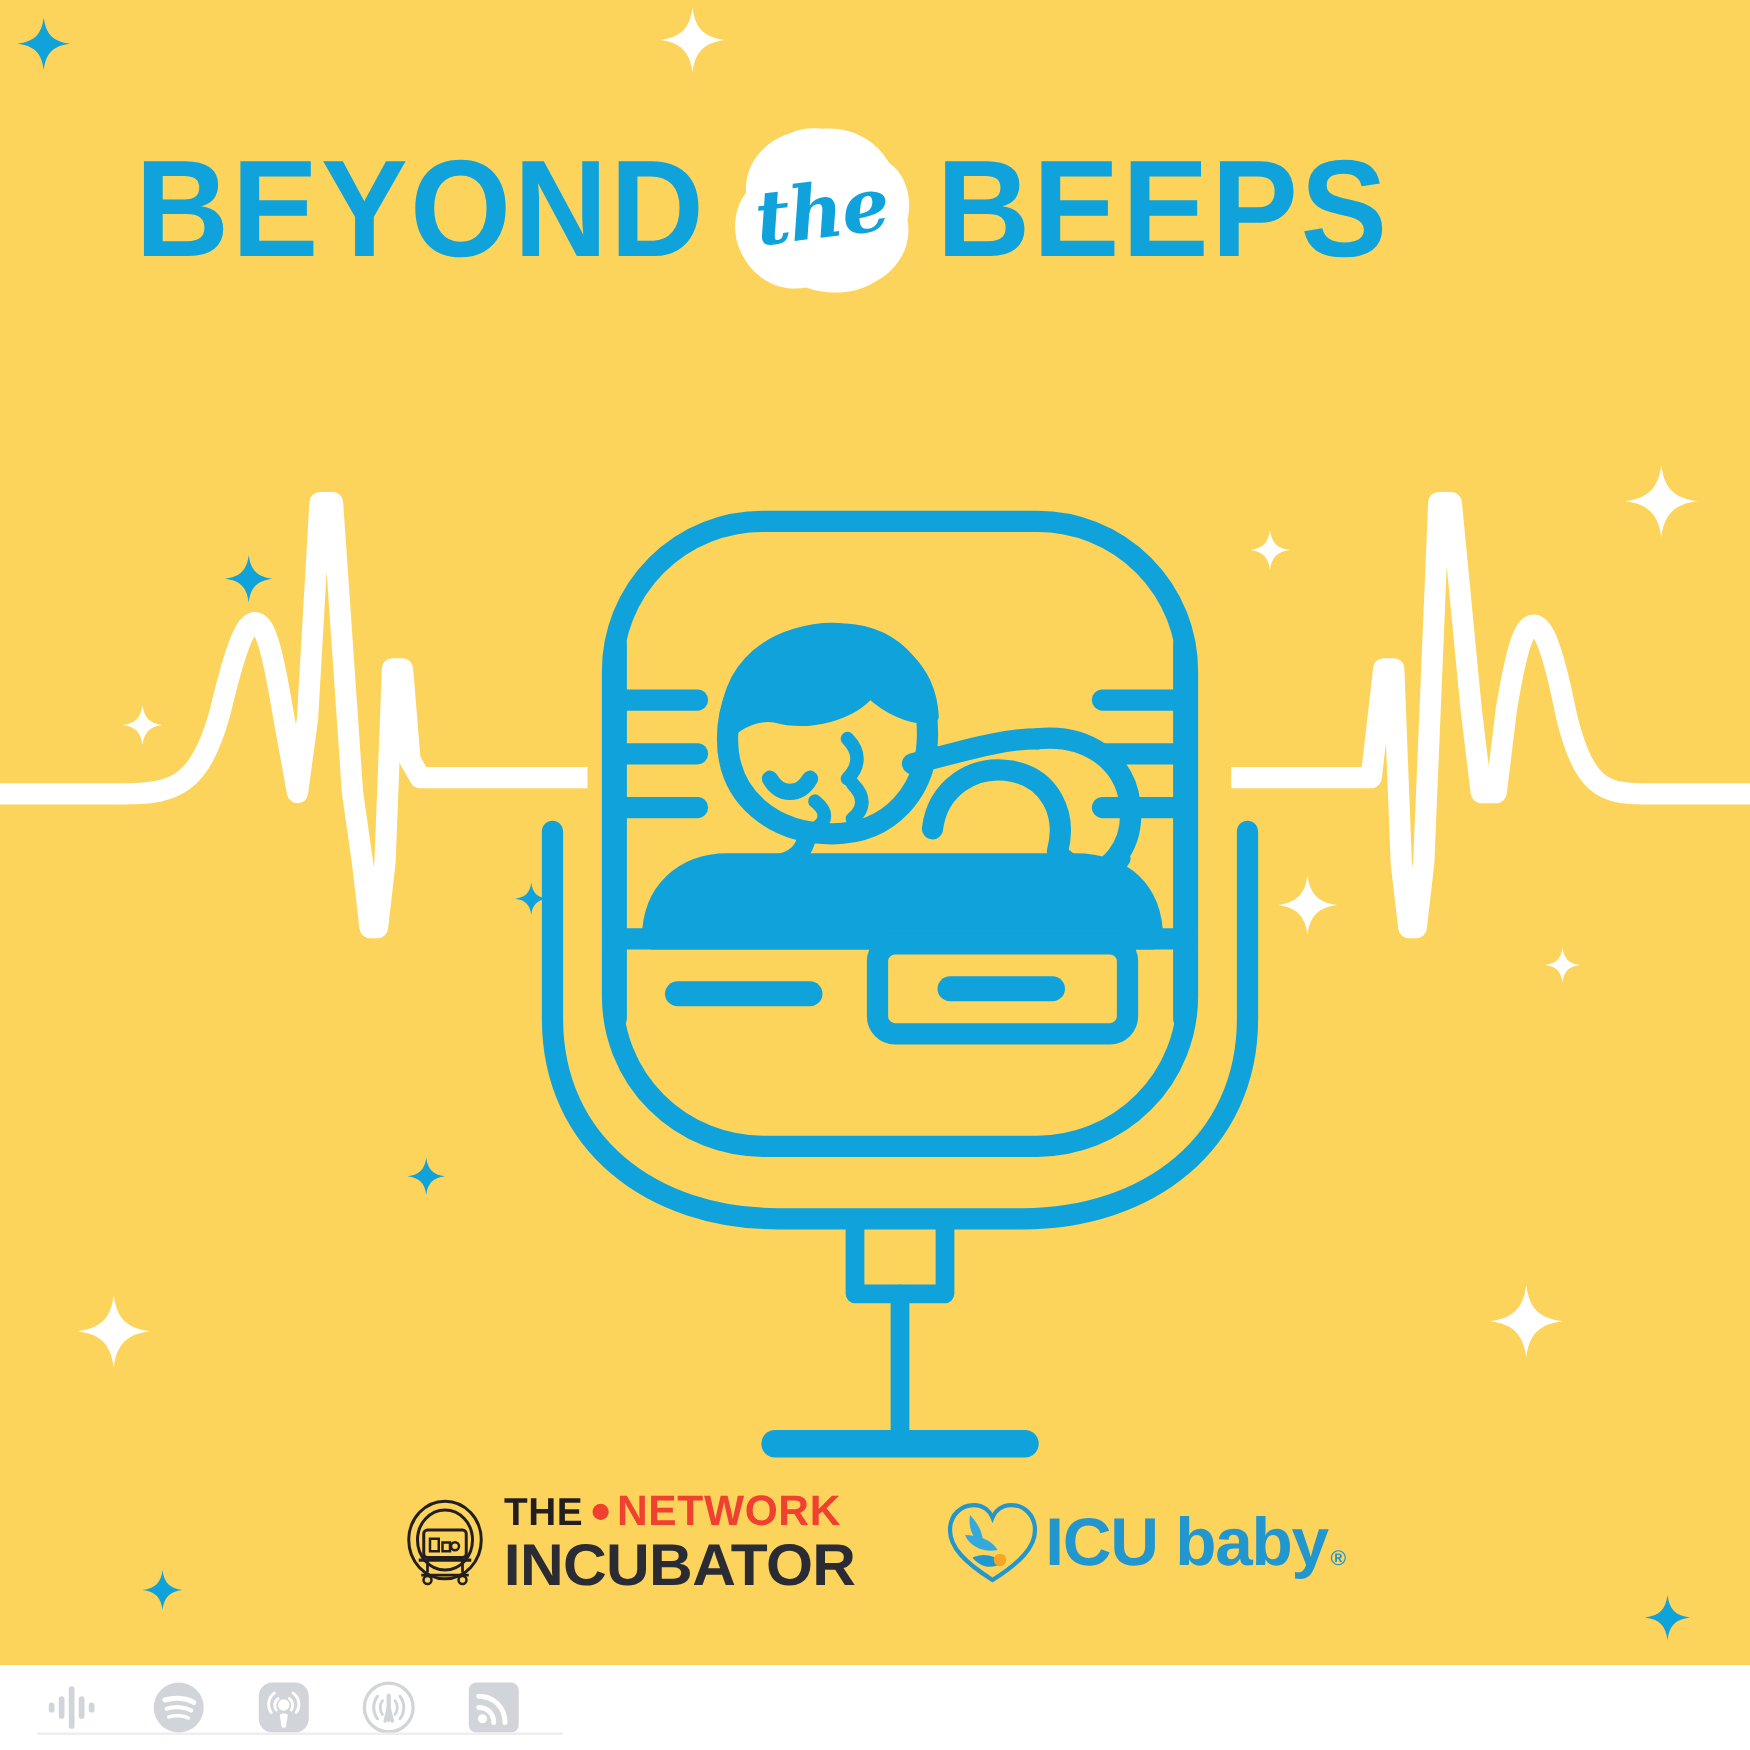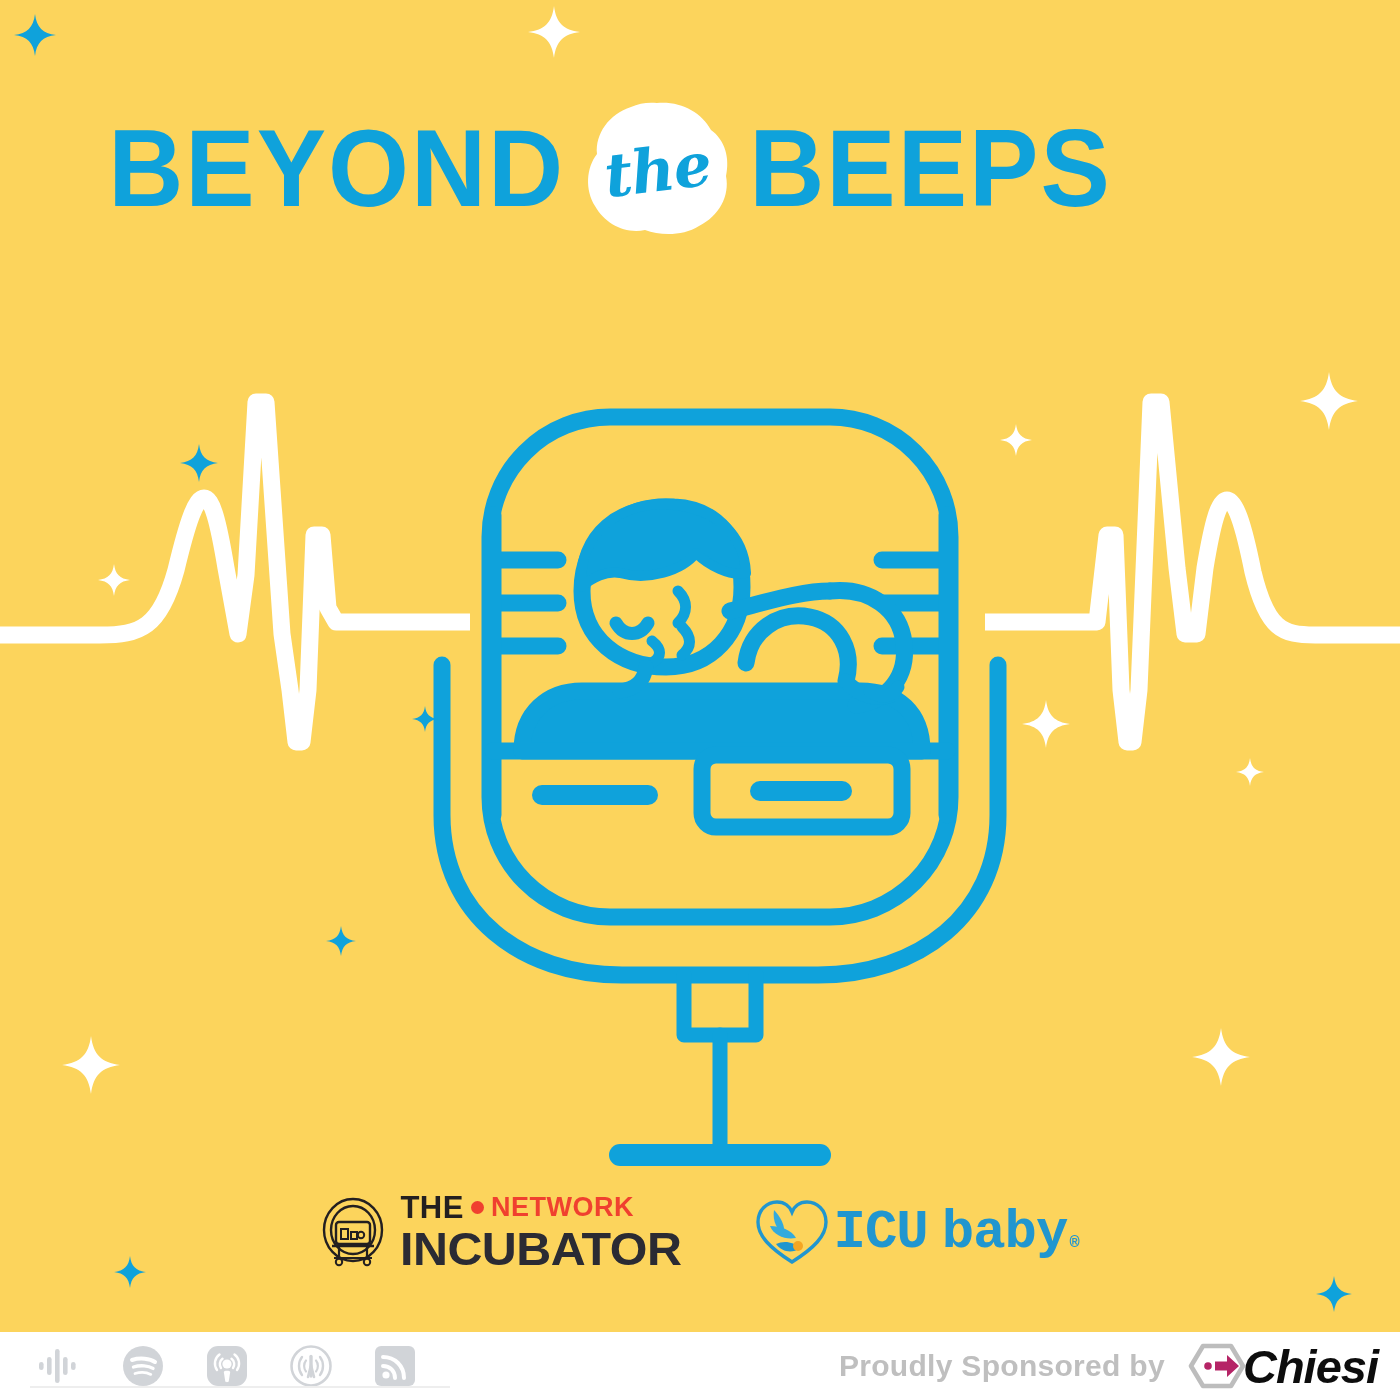--- a/index.html
+++ b/index.html
@@ -109,37 +109,37 @@
     font-family:"Liberation Sans", sans-serif;
     font-weight:bold; font-size:31px;
     color:#231f20; letter-spacing:0.5px;
   }
   #inc-dot {
     width:13px; height:13px; border-radius:50%;
     background:#F0402F;
   }
   #inc-network {
     font-family:"Liberation Sans", sans-serif;
-    font-weight:bold; font-size:27px;
+    font-weight:bold; font-size:34px;
     color:#F0402F; letter-spacing:0.5px;
   }
   #inc-main {
     font-family:"Liberation Sans", sans-serif;
     font-weight:bold; font-size:47px;
     color:#2b2b33; letter-spacing:-0.5px;
     transform:scaleX(1.03); transform-origin:left center;
   }
 
   
   #icubaby-logo { gap:4px; }
   #icubaby-mark { width:76px; height:72px; }
   #icubaby-mark svg { display:block; width:100%; height:100%; }
   #icubaby-text {
     display:flex; align-items:baseline;
-    font-family:Liberation Mono, monospace;
+    font-family:Liberation Sans, sans-serif;
     color:#2196CF;
     justify-content:center;
   }
   #icu-word { font-weight:bold; font-size:54px; letter-spacing:-1px; }
   #baby-word {
     font-weight:bold; font-size:54px;
     margin-left:14px; letter-spacing:-1px;
   }
   #icu-reg { font-size:17px; margin-left:2px; font-weight:bold; }
 
@@ -479,28 +479,15 @@
           <rect x="3" y="3" width="40" height="40" rx="6" fill="#C8CBD0"></rect>
           <circle cx="14" cy="32" r="3.6" fill="#FFFFFF"></circle>
           <path d="M 11 23 C 18 23 23 28 23 35" fill="none" stroke="#FFFFFF" stroke-width="4" stroke-linecap="round"></path>
           <path d="M 11 14 C 23 14 32 23 32 35" fill="none" stroke="#FFFFFF" stroke-width="4" stroke-linecap="round"></path>
         </svg>
       </span>
     </div>
 
     <div id="platform-underline"></div>
 
-    <div id="sponsor-area">
-      <span id="sponsor-label">Proudly Sponsored by</span>
-      <span id="chiesi-logo">
-        <span id="chiesi-mark">
-          <svg viewBox="0 0 58 46">
-            <path d="M 16 3 L 44 3 L 56 23 L 44 43 L 16 43 L 4 23 Z" fill="none" stroke="#BDBDBD" stroke-width="4.6" stroke-linejoin="round"></path>
-            <circle cx="21" cy="23" r="3.8" fill="#B52466"></circle>
-            <path d="M 28 18.6 L 40 18.6 L 40 12 L 52 23 L 40 34 L 40 27.4 L 28 27.4 Z" fill="#B52466"></path>
-          </svg>
-        </span>
-        <span id="chiesi-word">Chiesi</span>
-      </span>
-    </div>
   </div>
 
 </div>
 
 </body></html>

